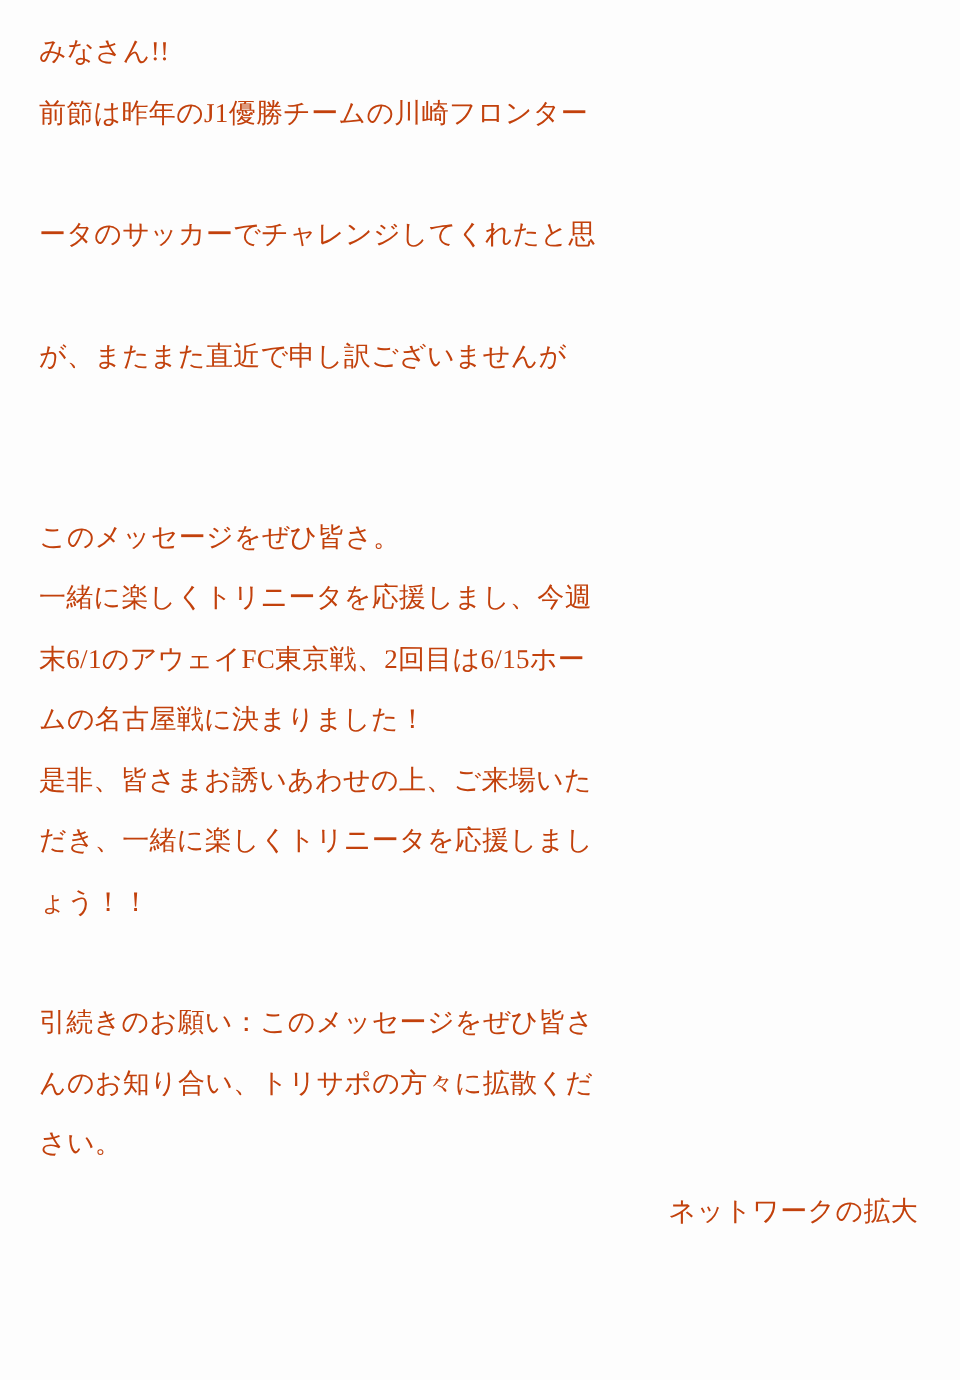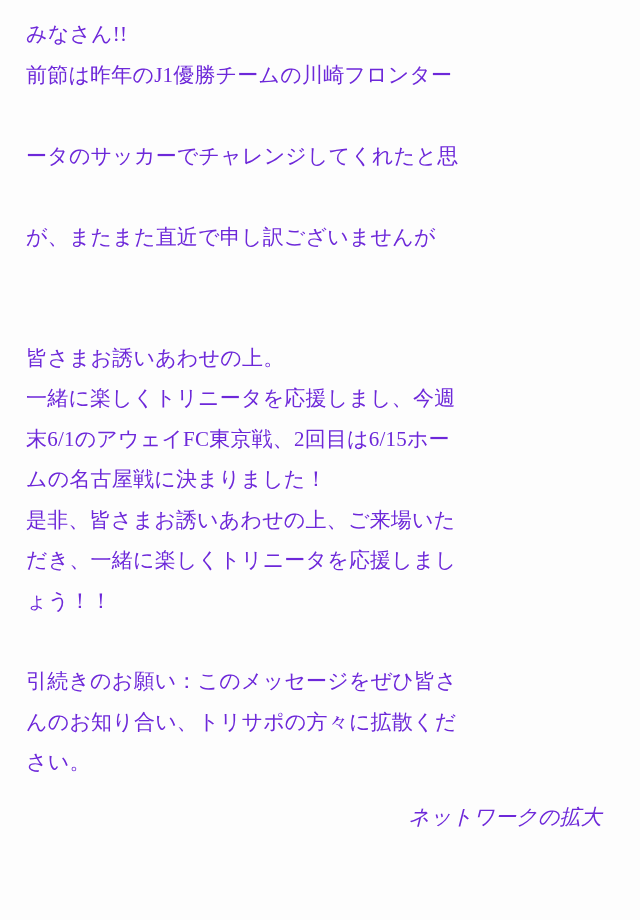--- a/index.html
+++ b/index.html
@@ -15,43 +15,42 @@
   }
   .page {
     position: relative;
     width: 640px;
     height: 920px;
     background: #fdfdfd;
     box-sizing: border-box;
     padding: 14px 22px 0 26px;
   }
   .doc-body {
-    color: #6d28d9;
-    font-size: 21px;
+    color: #c2410c;
+    font-size: 18px;
     line-height: 40.5px;
     letter-spacing: 0.2px;
     text-align: left;
   }
   .para {
     margin: 0;
   }
   .spacer {
     height: 40px;
   }
   .line {
     white-space: nowrap;
   }
   .u {
     text-underline-offset: 2px;
   }
   .signature {
-    margin: 14px;
+    margin: 4px;
     text-align: right;
     padding-right: 2px;
-    font-style: italic;
   }
   .sig-line {
     white-space: nowrap;
   }
 </style>
 </head>
 <body>
 
 <div class="page">
   <div class="doc-body">
@@ -62,21 +61,21 @@
       <br>
       <span class="line">ータのサッカーでチャレンジしてくれたと思</span><br>
       <br>
       <span class="line">が、またまた直近で申し訳ございませんが</span><br>
     </p>
 
     <div class="spacer"></div>
 
     <p class="para">
       <br>
-      <span class="line">皆さまお誘いあわせの上。</span><br>
+      <span class="line">このメッセージをぜひ皆さ。</span><br>
       <span class="line">一緒に楽しくトリニータを応援しまし、今週</span><br>
       <span class="line">末<span class="u">6/1</span>のアウェイFC東京戦、2回目は<span class="u">6/15</span>ホー</span><br>
       <span class="line">ムの名古屋戦に決まりました！</span><br>
       <span class="line">是非、皆さまお誘いあわせの上、ご来場いた</span><br>
       <span class="line">だき、一緒に楽しくトリニータを応援しまし</span><br>
       <span class="line">ょう！！</span>
     </p>
 
     <div class="spacer"></div>
 

